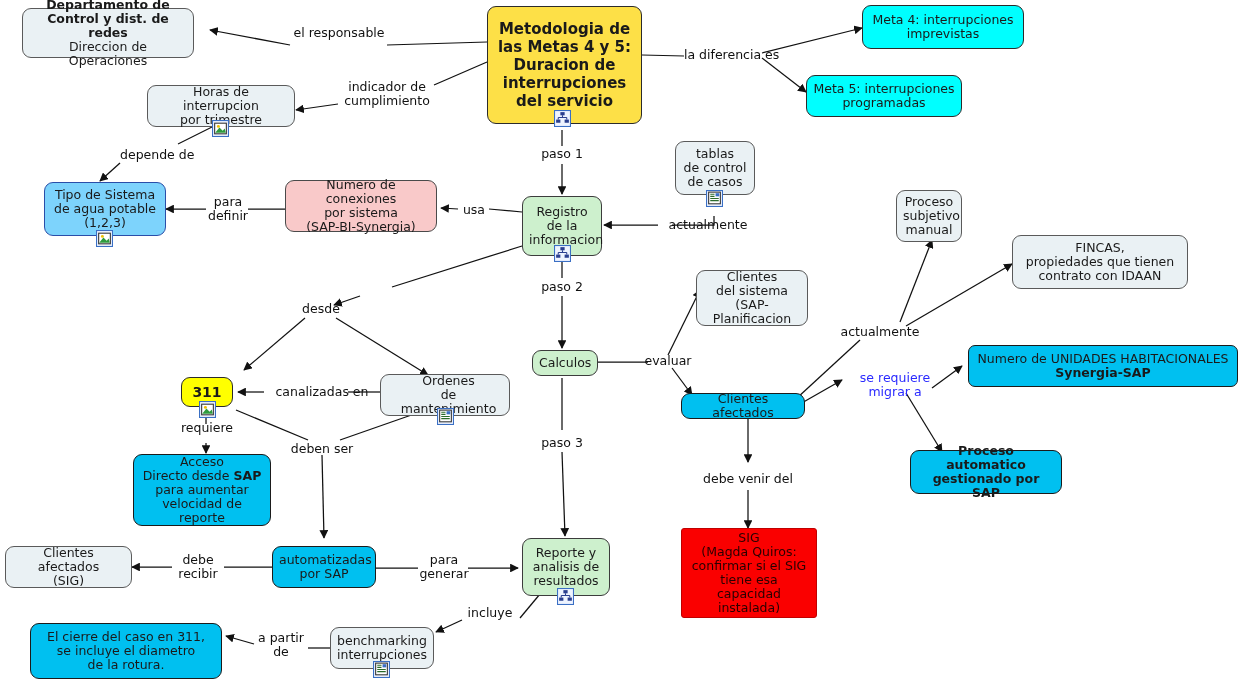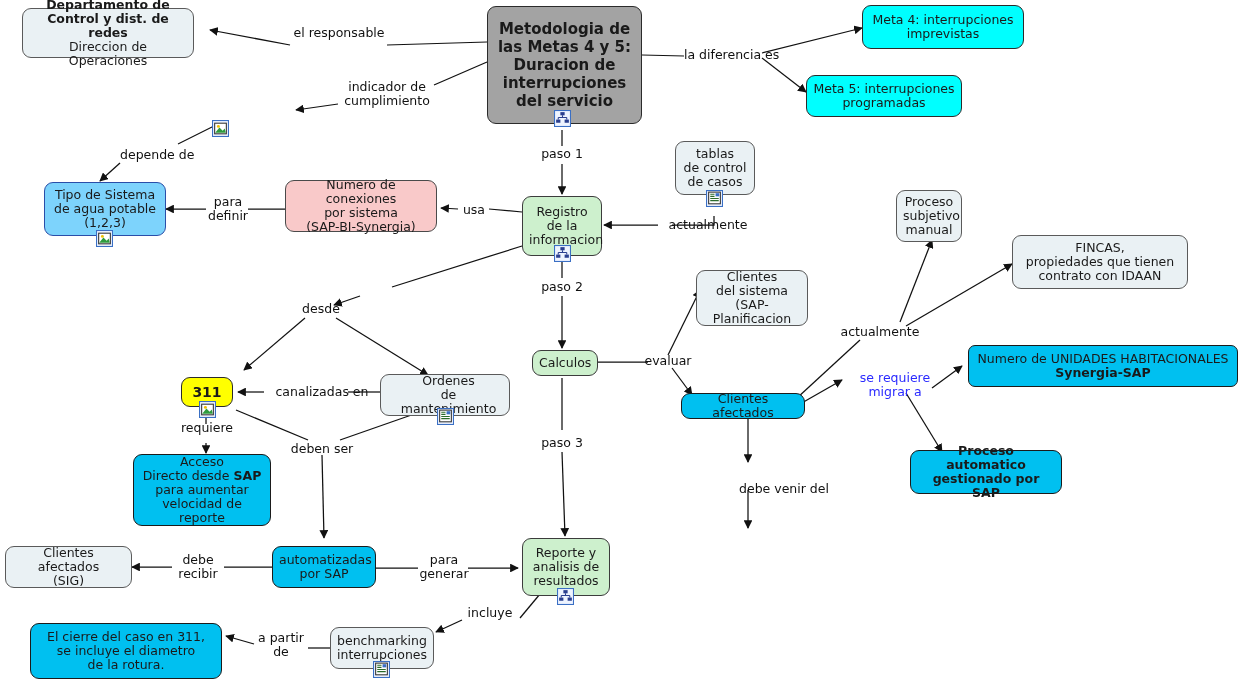--- a/index.html
+++ b/index.html
@@ -8,21 +8,21 @@
   #canvas{position:relative;width:1238px;height:682px;background:#fff;overflow:hidden;}
   #edges{position:absolute;left:0;top:0;width:1238px;height:682px;}
   .node{position:absolute;box-sizing:border-box;display:flex;align-items:center;
         justify-content:center;text-align:center;border:1px solid #333;
         border-radius:9px;font-size:12.5px;line-height:14px;color:#1a1a1a;
         padding:3px 6px;}
   .node .txt{width:100%;}
   .sq{border-radius:3px;}
   .n-grey{background:#eaf1f4;border-color:#5a5a5a;}
   .n-green{background:#cdf0cd;border-color:#3c3c3c;}
-  .n-yellowbig{background:#a3a3a3;border-color:#2b2b2b;font-weight:bold;font-size:15px;line-height:18px;justify-content:flex-end;}
+  .n-yellowbig{background:#fde047;border-color:#2b2b2b;font-weight:bold;font-size:15px;line-height:18px;justify-content:flex-end;}
   .n-yellow{background:#ffff00;border-color:#2b2b2b;font-weight:bold;font-size:14px;}
   .n-cyan{background:#00ffff;border-color:#2b2b2b;}
   .n-cyan2{background:#00c0f0;border-color:#1b1b1b;}
   .n-pink{background:#f9c9c9;border-color:#4a4a4a;}
   .n-blue{background:#7dd3fc;border-color:#2a4ea8;}
   .n-red{background:#fa0000;border-color:#c00000;color:#2a0000;}
   .lbl{position:absolute;font-size:12.5px;line-height:14px;color:#111;
        text-align:center;white-space:pre;background:transparent;}
   .lbl.blue{color:#2a2aff;}
   .ico{position:absolute;width:17px;height:17px;}
@@ -144,20 +144,24 @@
   <div class="node n-cyan" style="left:862px;top:5px;width:162px;height:44px;">
     <span class="txt" style="white-space:pre-line;">Meta 4: interrupciones
 imprevistas</span>
   </div>
 
   <div class="node n-cyan" style="left:806px;top:75px;width:156px;height:42px;">
     <span class="txt" style="white-space:pre-line;">Meta 5: interrupciones
 programadas</span>
   </div>
 
+  <div class="node n-grey" style="left:147px;top:85px;width:148px;height:42px;">
+    <span class="txt" style="white-space:pre-line;">Horas de interrupcion
+por trimestre</span>
+  </div>
   <svg class="ico" style="left:212px;top:120px;" viewBox="0 0 16 16">
     <rect x="0.5" y="0.5" width="15" height="15" fill="#eef4ff" stroke="#3a6fc4"></rect>
     <rect x="2.5" y="3" width="11" height="10" fill="#fff" stroke="#333"></rect>
     <circle cx="6" cy="6" r="1.4" fill="#f0c000"></circle>
     <path d="M3 12 L7 7 L10 10 L12 8 L13 12 Z" fill="#2e9b3e"></path>
   </svg>
 
   <div class="node n-blue" style="left:44px;top:182px;width:122px;height:54px;">
     <span class="txt" style="white-space:pre-line;">Tipo de Sistema
 de agua potable
@@ -280,20 +284,27 @@
 resultados</span>
   </div>
   <svg class="ico" style="left:557px;top:588px;" viewBox="0 0 16 16">
     <rect x="0.5" y="0.5" width="15" height="15" fill="#eef4ff" stroke="#3a6fc4"></rect>
     <rect x="6" y="2" width="4" height="3" fill="#2a3f8f"></rect>
     <rect x="2" y="9" width="4" height="3" fill="#2a3f8f"></rect>
     <rect x="10" y="9" width="4" height="3" fill="#2a3f8f"></rect>
     <path d="M8 5 L8 7 M4 7 L12 7 M4 7 L4 9 M12 7 L12 9" stroke="#2a3f8f" fill="none"></path>
   </svg>
 
+  <div class="node n-red sq" style="left:681px;top:528px;width:136px;height:90px;">
+    <span class="txt" style="white-space:pre-line;">SIG
+(Magda Quiros:
+confirmar si el SIG
+tiene esa capacidad
+instalada)</span>
+  </div>
 
   <div class="node n-grey" style="left:5px;top:546px;width:127px;height:42px;">
     <span class="txt" style="white-space:pre-line;">Clientes afectados
 (SIG)</span>
   </div>
 
   <div class="node n-grey" style="left:330px;top:627px;width:104px;height:42px;">
     <span class="txt" style="white-space:pre-line;">benchmarking
 interrupciones</span>
   </div>
@@ -338,21 +349,21 @@
 
   <div class="lbl" style="left:283px;top:442px;width:78px;">deben ser</div>
 
   <div class="lbl" style="left:640px;top:354px;width:56px;">evaluar</div>
 
   <div class="lbl" style="left:838px;top:325px;width:84px;">actualmente</div>
 
   <div class="lbl blue" style="left:851px;top:371px;width:88px;">se requiere
 migrar a</div>
 
-  <div class="lbl" style="left:695px;top:482px;width:106px;margin-left:36px;">debe venir del</div>
+  <div class="lbl" style="left:695px;top:472px;width:106px;">debe venir del</div>
 
   <div class="lbl" style="left:537px;top:436px;width:50px;">paso 3</div>
 
   <div class="lbl" style="left:172px;top:553px;width:52px;">debe
 recibir</div>
 
   <div class="lbl" style="left:418px;top:553px;width:52px;">para
 generar</div>
 
   <div class="lbl" style="left:462px;top:606px;width:56px;">incluye</div>

